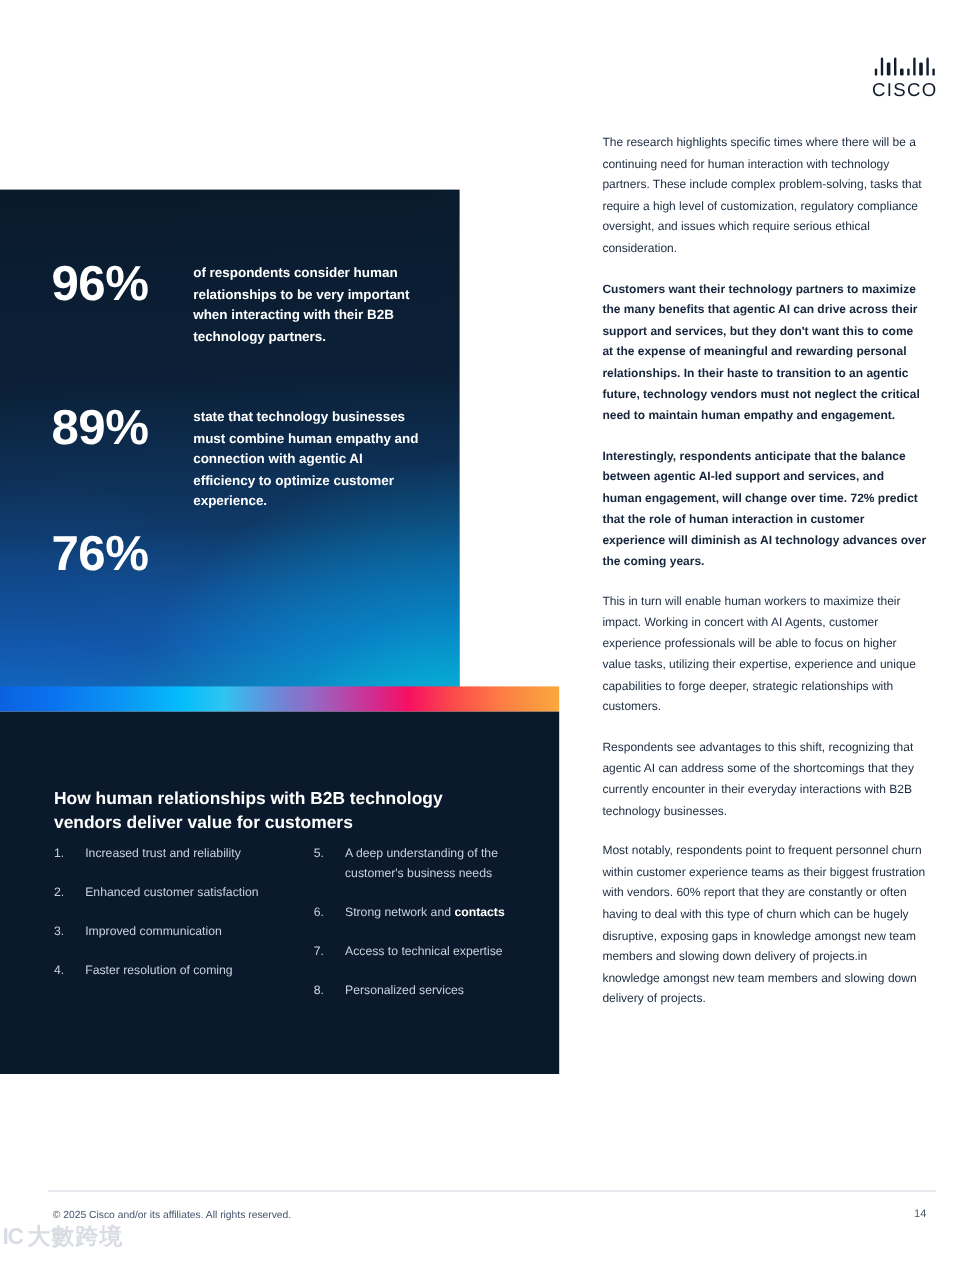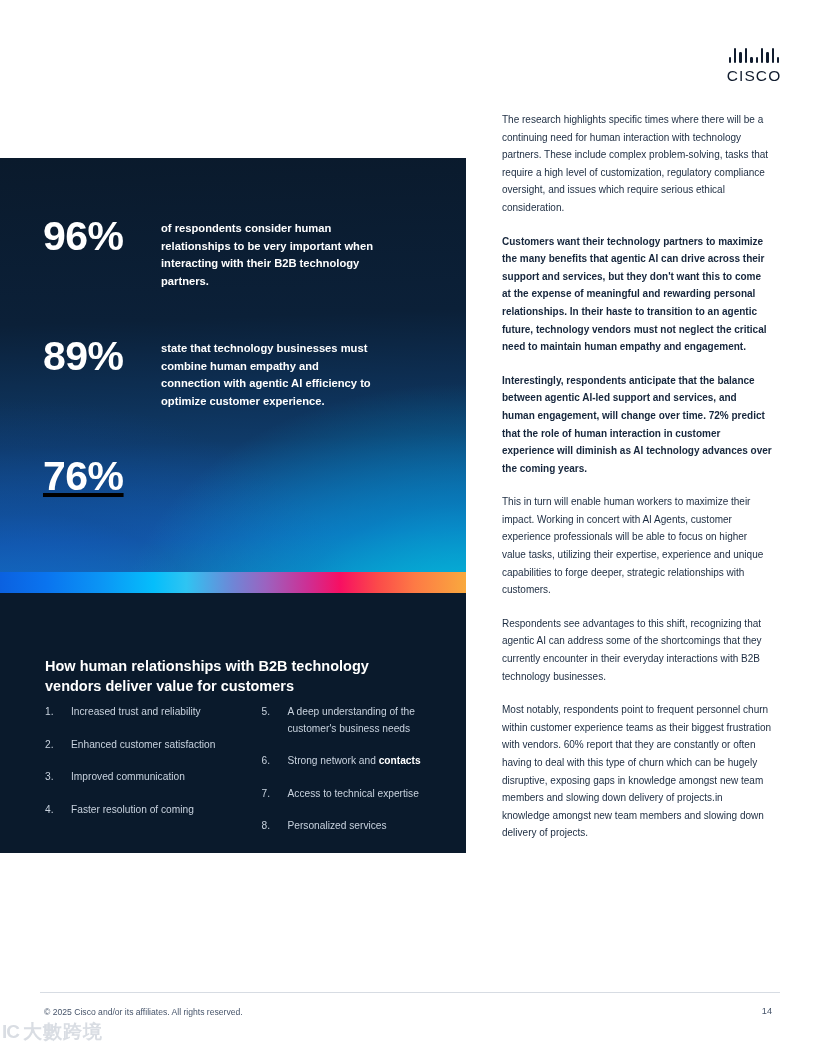--- a/index.html
+++ b/index.html
@@ -46,38 +46,38 @@
     font-weight: 400;
     color: #111c2e;
     font-family: "Liberation Sans", sans-serif;
   }
 
   
   .stats-panel {
     position: absolute;
     left: 0;
     top: 158px;
-    width: 466px;
+    width: 383px;
     height: 424px;
     background:
       radial-gradient(120% 95% at 100% 112%, rgba(0,196,222,0.95) 0%, rgba(0,150,205,0.55) 32%, rgba(8,40,70,0.0) 62%),
       radial-gradient(110% 90% at 6% 118%, rgba(18,98,208,0.95) 0%, rgba(16,70,150,0.45) 38%, rgba(8,30,55,0.0) 68%),
       linear-gradient(178deg, #0a1a2c 0%, #0b2038 38%, #0f3a68 66%, #1464b8 88%, #178fc8 100%);
     overflow: hidden;
   }
   .stat-row {
     position: absolute;
     display: flex;
     align-items: flex-start;
     left: 43px;
     right: 30px;
   }
   .stat-row.r1 { top: 62px; }
   .stat-row.r2 { top: 182px; }
-  .stat-row.r3 { top: 302px; text-decoration: underline; }
+  .stat-row.r3 { top: 287px; }
   .stat-num {
     width: 118px;
     flex: 0 0 118px;
     color: #ffffff;
     font-size: 41px;
     font-weight: 700;
     line-height: 44px;
     letter-spacing: -0.5px;
     margin-top: -6px;
   }
@@ -110,21 +110,21 @@
       #fd7a45 89%,
       #f9a93e 100%);
   }
 
   
   .list-panel {
     position: absolute;
     left: 0;
     top: 593px;
     width: 466px;
-    height: 260px;
+    height: 302px;
     background: #0a1a2c;
   }
   .list-title {
     position: absolute;
     left: 45px;
     top: 51px;
     width: 370px;
     color: #ffffff;
     font-size: 14.5px;
     font-weight: 700;

